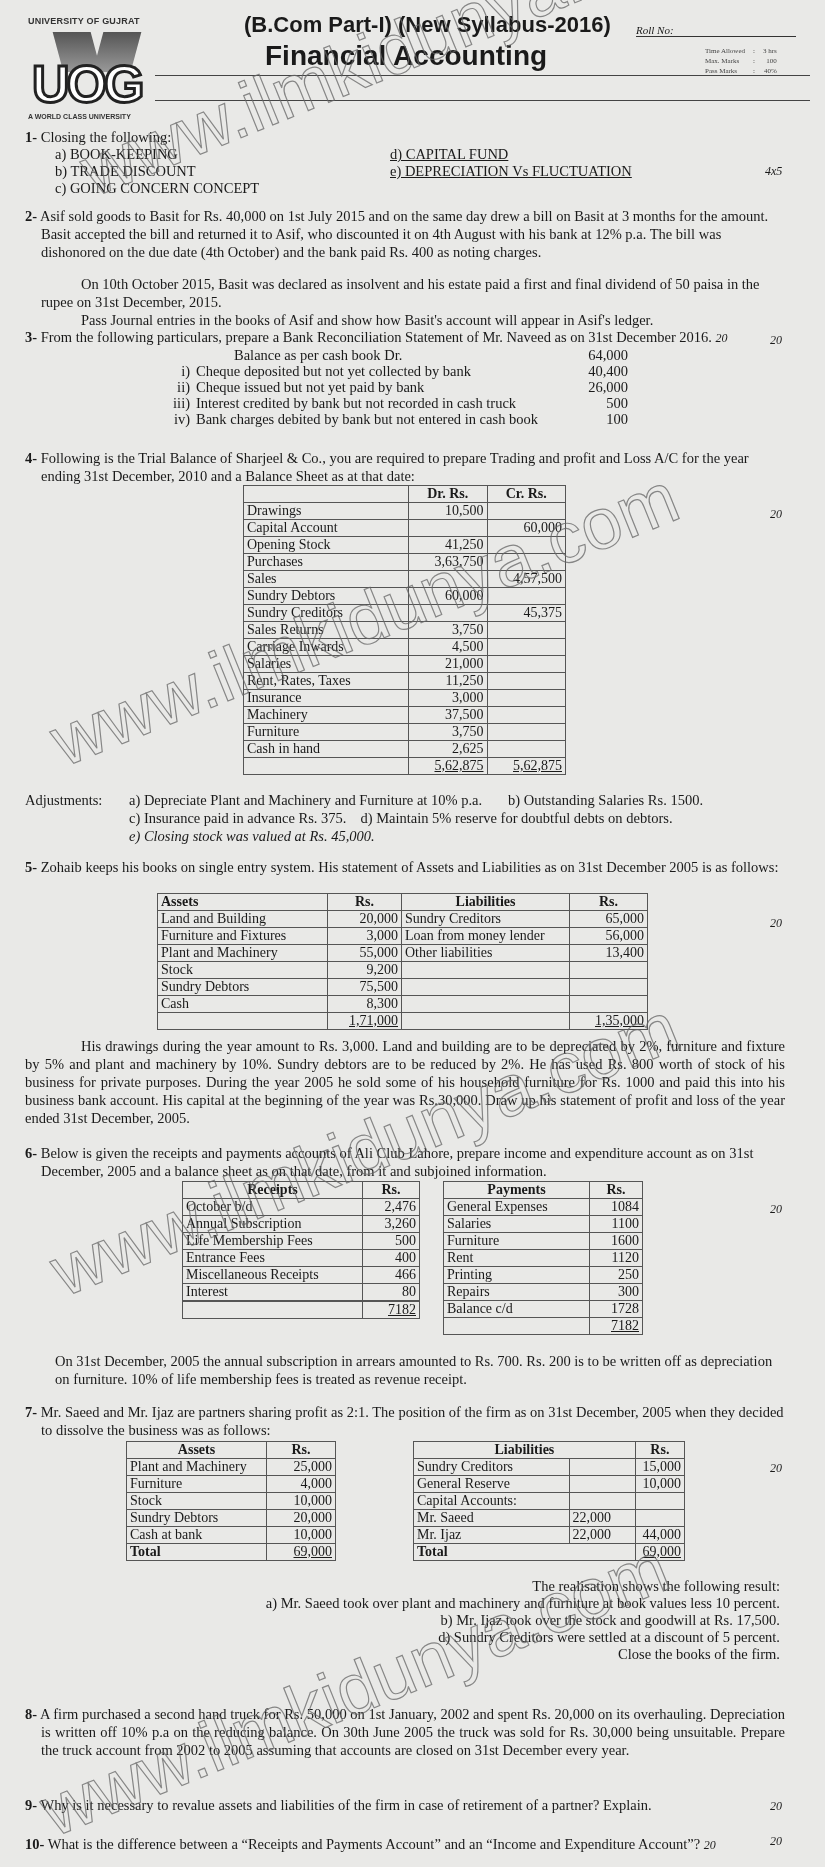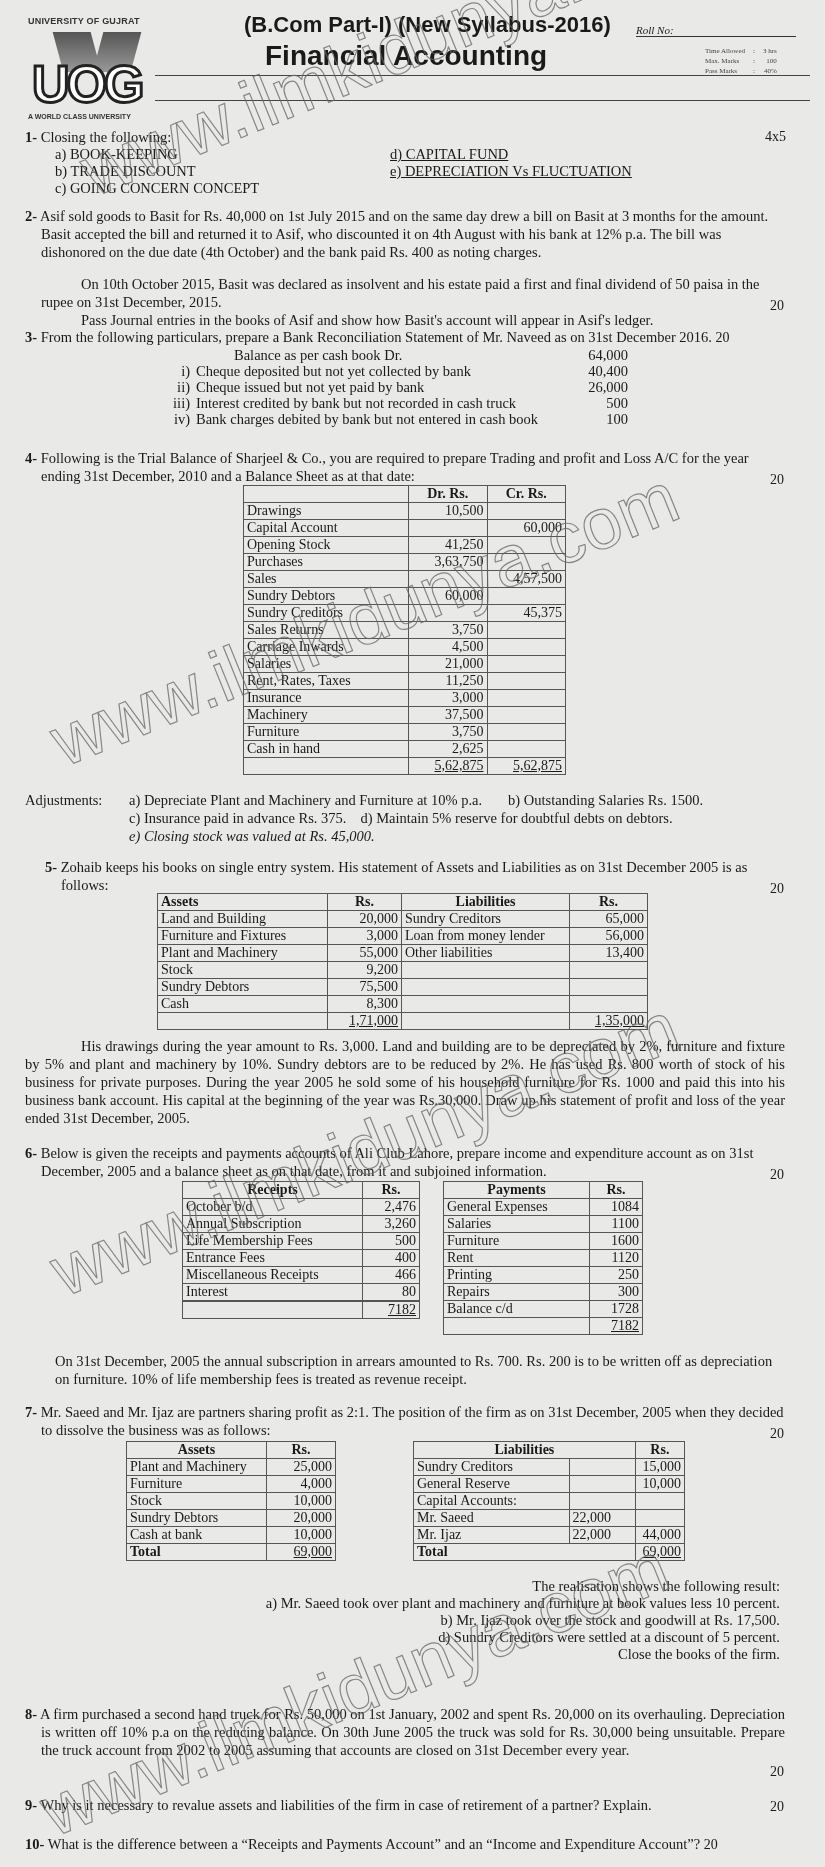--- a/index.html
+++ b/index.html
@@ -23,21 +23,21 @@
   .title1 { left: 244px; top: 12px; font: bold 22px "Liberation Sans", sans-serif; }
   .title2 { left: 265px; top: 40px; font: bold 28px "Liberation Sans", sans-serif; }
   .roll { left: 636px; top: 24px; font: italic 11px "Liberation Serif", serif; width: 160px; border-bottom: 1px solid #333; }
   .meta { left: 700px; top: 45px; font-size: 7px; line-height: 8px; color:#444; }
   .meta td { padding: 0 3px; }
   .instr-line { left: 155px; top: 75px; width: 655px; border-top: 1px solid #444; }
   .instr { left: 160px; top: 79px; font-size: 15px; }
   .instr-line2 { left: 155px; top: 100px; width: 655px; border-top: 1px solid #444; }
 
   .q { font-size: 14.5px; line-height: 18px; }
-  .marks { font-size: 14px; }
+  .marks { font-style: italic; font-size: 12px; margin-top: 34px; }
   table.tb { border-collapse: collapse; font-size: 14px; }
   table.tb td, table.tb th { border: 1px solid #555; padding: 0 3px; line-height: 16px; }
   table.tb th { font-weight: bold; }
   .r { text-align: right; }
   .c { text-align: center; }
   .u { text-decoration: underline; }
 
   .wm { position:absolute; font: 72px "Liberation Sans", sans-serif; color: transparent;
         -webkit-text-stroke: 1.2px #666; opacity: 0.75; white-space: nowrap; transform-origin: left bottom; pointer-events:none; }
 </style>
@@ -231,21 +231,21 @@
   </tbody>
     </table>
   <div class="abs q" style="left:25px; top:791px; width:780px;">
     <div class="abs" style="left:0; top:0;">Adjustments:</div>
     <div class="abs" style="left:104px; top:0; white-space:nowrap;"><span>a) Depreciate Plant and Machinery and Furniture at 10% p.a.</span><span style="display:inline-block;width:26px;"></span><span>b) Outstanding Salaries Rs. 1500.</span></div>
     <div class="abs" style="left:104px; top:18px; white-space:nowrap;"><span>c) Insurance paid in advance Rs. 375.</span><span style="display:inline-block;width:14px;"></span><span>d) Maintain 5% reserve for doubtful debts on debtors.</span></div>
     <div class="abs" style="left:104px; top:36px; font-style:italic;">e) Closing stock was valued at Rs. 45,000.</div>
   </div>
 
   <div class="abs q" style="left:25px; top:858px; width:760px;">
-    <div style="padding-left:16px; text-indent:-16px;margin-left:20px;"><b>5-</b> <span>Zohaib keeps his books on single entry system. His statement of Assets and Liabilities as on 31st December 2005 is as follows:</span></div>
+    <div style="padding-left:16px; text-indent:-16px;"><b>5-</b> <span>Zohaib keeps his books on single entry system. His statement of Assets and Liabilities as on 31st December 2005 is as follows:</span></div>
     <div class="abs marks" style="left:745px; top:22px;">20</div>
   </div>
   <table class="abs tb" style="left:157px; top:893px; width:491px;">
     <tbody>
         <tr>
       <th style="text-align:left; width:170px;">Assets</th>
       <th class="c" style="width:74px;">Rs.</th>
       <th class="c" style="width:168px;">Liabilities</th>
       <th class="c">Rs.</th>
     </tr>

